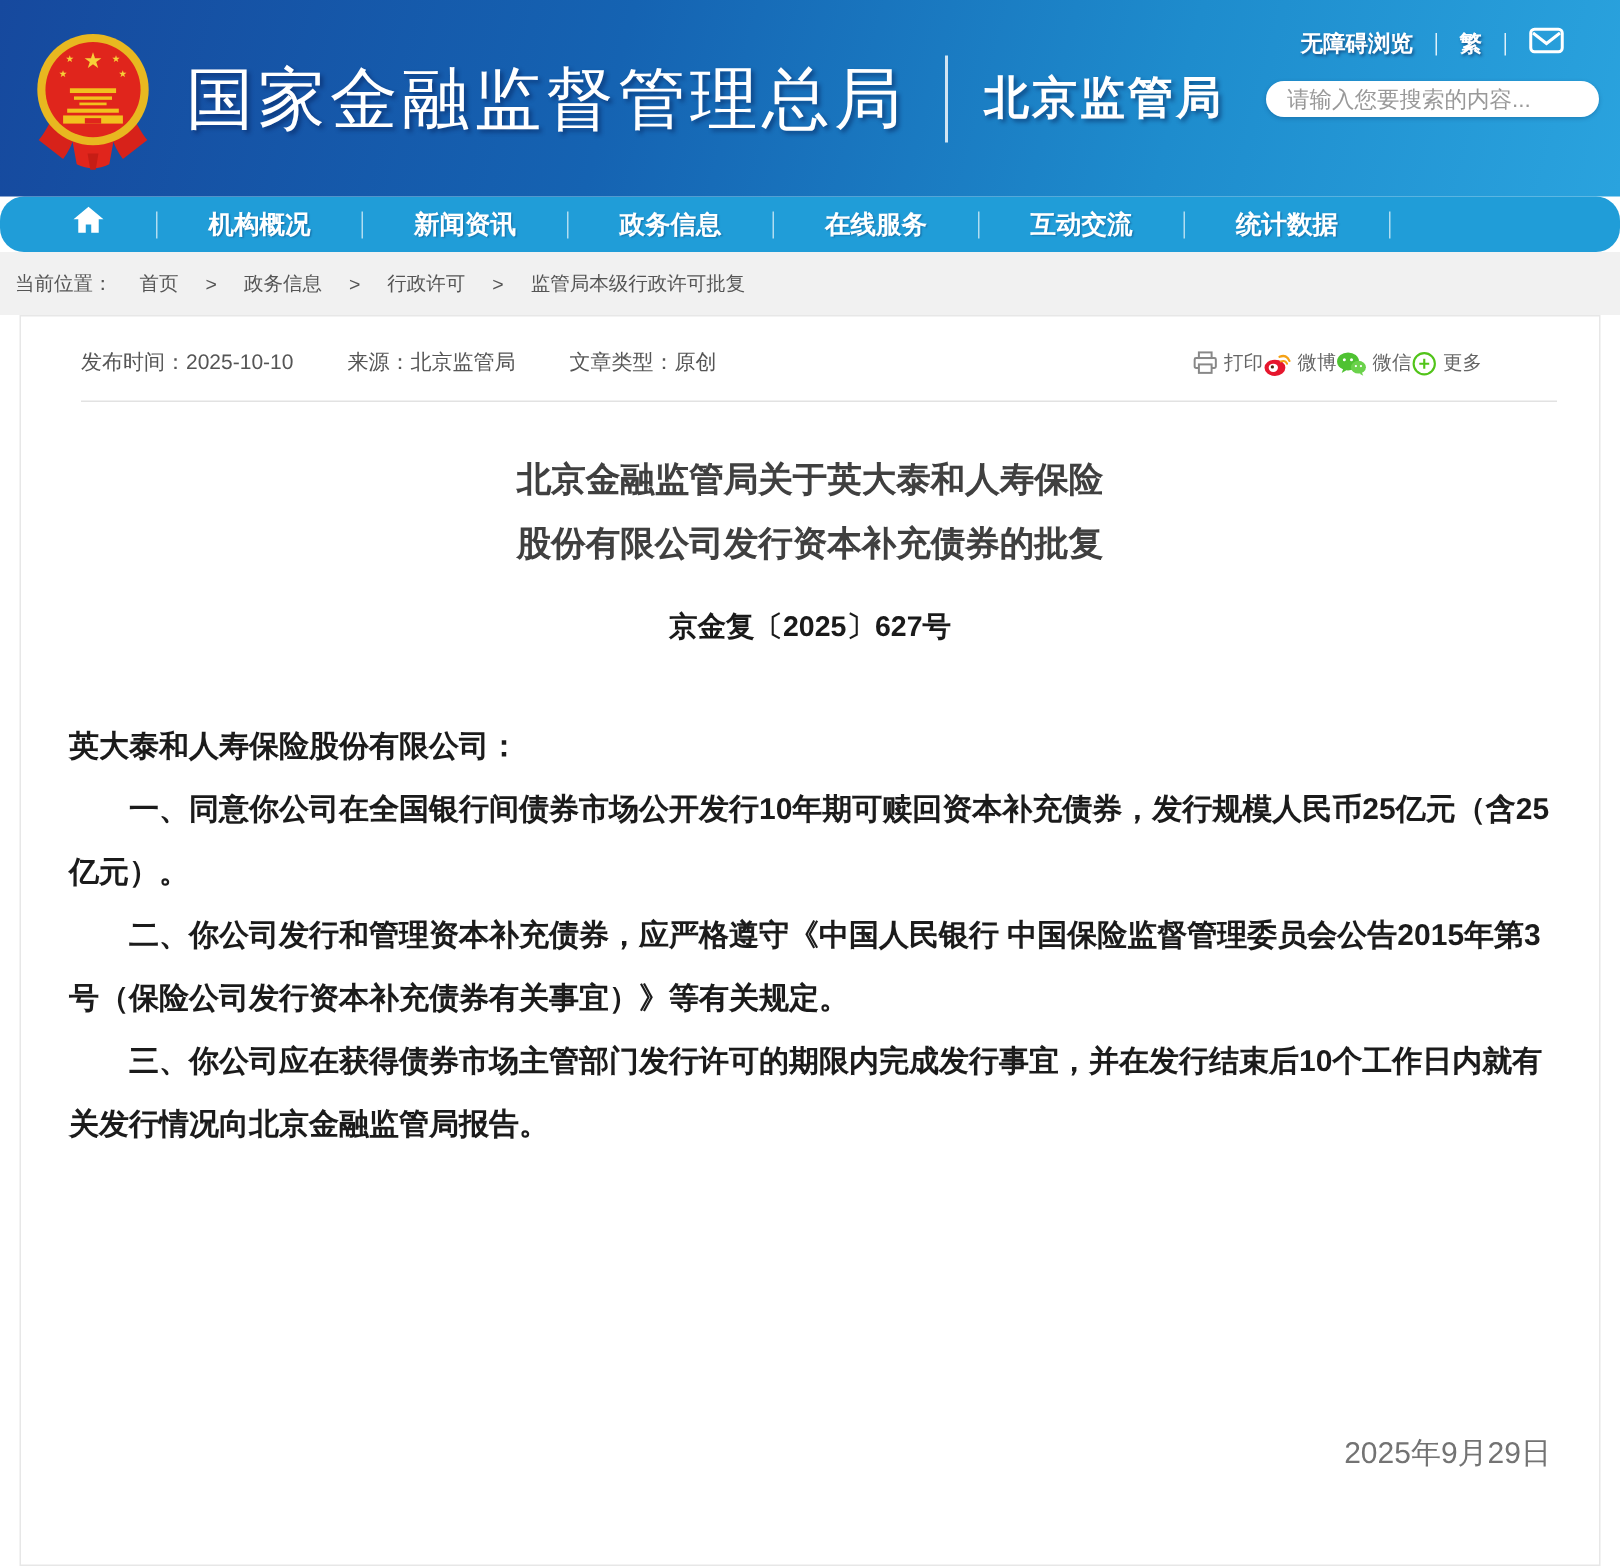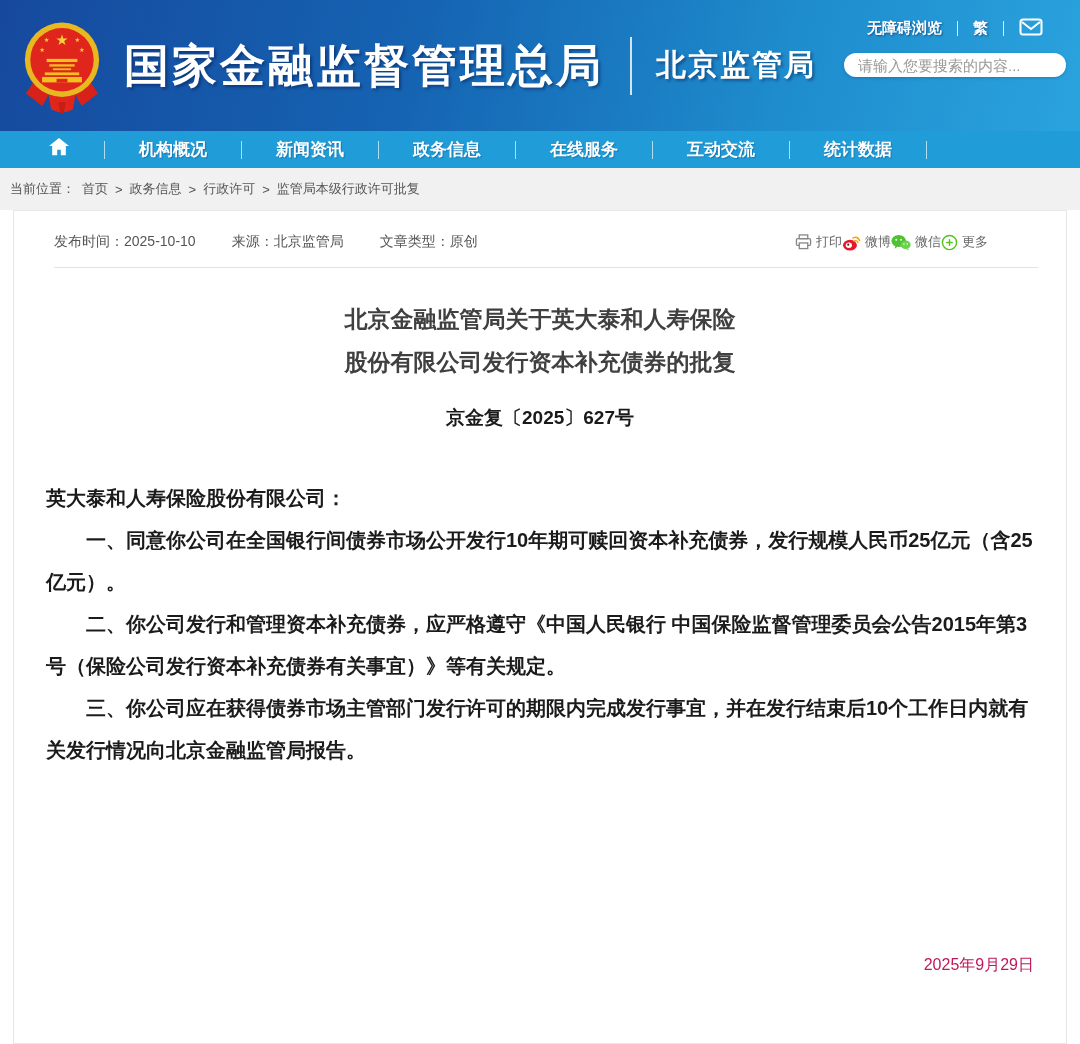--- a/index.html
+++ b/index.html
@@ -14,48 +14,48 @@
   
   .site-header {
     height:131px;
     background:linear-gradient(105deg,#16499e 0%,#1563b2 38%,#1e8ccd 72%,#2aa3de 100%);
     display:flex; justify-content:space-between; align-items:center;
     position:relative;
   }
   .header-left { display:flex; align-items:center; padding-left:16px; }
   .emblem { display:block; width:92px; height:96px; margin-top:2px; }
   .site-title {
-    margin:0 0 0 16px; color:#fff; font-size:45px; font-weight:700;
+    margin:0 0 0 16px; color:#fff; font-size:45px; font-weight:400;
     letter-spacing:3px; text-shadow:2px 2px 3px rgba(0,20,70,.45); white-space:nowrap;
   }
   .head-vdivider { width:2px; height:58px; background:rgba(255,255,255,.8); margin:0 24px 0 26px; }
   .bureau-name {
     color:#fff; font-size:30px; font-weight:700; letter-spacing:2px;
     text-shadow:2px 2px 3px rgba(0,20,70,.45); white-space:nowrap;
   }
   .header-right { display:flex; flex-direction:column; align-items:center; padding:18px 14px 0 0; height:100%; }
   .top-links { display:flex; align-items:center; gap:15px; color:#fff; font-size:15px; font-weight:700;
     text-shadow:1px 1px 2px rgba(0,20,70,.5); }
   .top-links .tsep { width:1px; height:15px; background:rgba(255,255,255,.85); }
   .mail-link { display:flex; align-items:center; }
   .search-bar { display:flex; width:222px; height:24px; border-radius:19px; overflow:hidden; margin-top:14px;
     box-shadow:0 1px 3px rgba(0,30,80,.25); }
   .search-bar input { flex:1; border:none; outline:none; background:#fff; padding:0 14px; font-size:15px; color:#333;
     font-family:"Liberation Sans","DejaVu Sans",sans-serif; }
   .search-bar input::placeholder { color:#999; }
 
   
-  .main-nav { height:37px; background:#209dd8; display:flex; align-items:center; padding-left:48px; }
+  .main-nav { height:37px; background:#209dd8; display:flex; align-items:center; padding-left:48px;border-radius:16px; }
   .main-nav a { color:#fff; font-size:17px; font-weight:700; white-space:nowrap;
     text-shadow:1px 1px 1px rgba(0,40,90,.3); display:flex; align-items:center; }
   .nav-sep { width:1px; height:18px; background:rgba(255,255,255,.65); margin:0 34px; }
 
   
   .breadcrumb { height:42px; background:#f1f1f1; display:flex; align-items:center; padding-left:10px;
-    font-size:13px; color:#555; gap:7px; white-space:nowrap; }
+    font-size:13px; color:#555; gap:18px; white-space:nowrap; }
 
   
   .content-box {
     margin:0 13px; background:#fff; border:1px solid #e7e7e7;
     height:834px; overflow:hidden;
   }
   .meta-row { display:flex; justify-content:space-between; align-items:center;
     padding:22px 78px 0 40px; font-size:14px; color:#555; }
   .meta-left { display:flex; gap:36px; }
   .meta-item { white-space:nowrap; }
@@ -65,21 +65,21 @@
   .meta-divider { margin:16px 28px 0 40px; border-bottom:1px solid #e2e2e2; }
 
   .article-title { margin:30px 60px 0; text-align:center; font-size:23px; line-height:43px;
     color:#404040; font-weight:700; }
   .doc-no { margin-top:21px; text-align:center; font-size:19px; font-weight:700; color:#1a1a1a; }
 
   .article-body { margin:46px 30px 0 32px; font-size:20px; line-height:42px; color:#1b1b1b; font-weight:700; }
   .article-body p { margin:0; text-indent:2em; }
   .article-body p.no-indent { text-indent:0; }
 
-  .article-date { margin:184px 32px 0 0; text-align:right; font-size:16px; color:#be185d; font-weight:400; }
+  .article-date { margin:184px 32px 0 0; text-align:right; font-size:20px; color:#737373; font-weight:400; }
 </style>
 </head>
 <body>
 
 <div>
 
   <header class="site-header">
     <div class="header-left">
       <span class="emblem">
         <svg viewBox="0 0 100 106" width="92" height="96">

